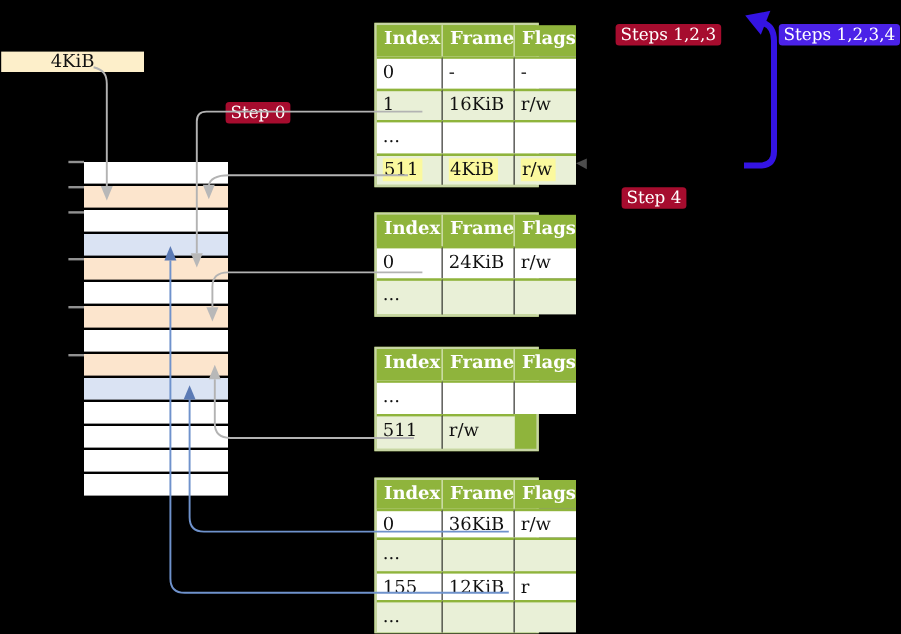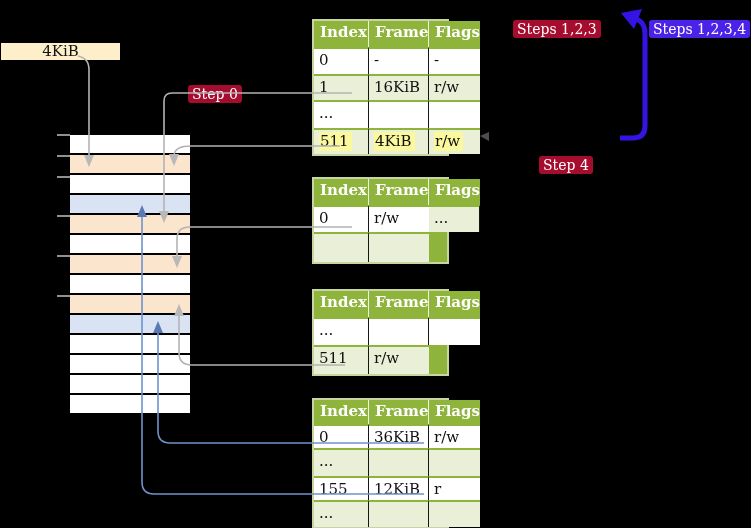--- a/index.html
+++ b/index.html
@@ -11,21 +11,21 @@
     background:#fdefca;color:#111;font-size:15px;line-height:17px;text-align:center;}
 
   
   .badge{position:absolute;color:#fff;font-size:14px;line-height:16px;
     padding:1px 4px;border-radius:3px;white-space:nowrap;}
   .badge.red{background:#a60c2e;}
   .badge.blue{background:#4b22e8;}
   #badge-step0{left:188px;top:41px;margin-top:44px;}
   #badge-steps123{left:513px;top:20px;}
   #badge-steps1234{left:649px;top:20px;}
-  #badge-step4{left:539px;top:156px;}
+  #badge-step4{left:518px;top:156px;}
 
   
   #memory-stack{position:absolute;left:70px;top:135px;width:120px;}
   .mrow{height:20px;box-sizing:border-box;border-bottom:2px solid #000;}
   .mrow.white{background:#ffffff;}
   .mrow.peach{background:#fce5cd;}
   .mrow.blue{background:#dae3f3;}
   .tick{position:absolute;left:57px;width:13px;height:2px;background:#919191;}
 
   
@@ -97,20 +97,21 @@
     <div class="td alt"><span class="hl">511</span></div>
     <div class="td alt"><span class="hl">4KiB</span></div>
     <div class="td alt cend"><span class="hl">r/w</span></div>
   </div>
 
   <div class="ptable" style="top:177px;grid-template-rows:26px 27px 30px;">
     <div class="th">Index</div>
     <div class="th">Frame</div>
     <div class="th cend">Flags</div>
     <div class="td">0</div>
+    <div class="td">24KiB</div>
     <div class="td cend">r/w</div>
     <div class="td alt">...</div>
     <div class="td alt"></div>
     <div class="td alt cend"></div>
   </div>
 
   <div class="ptable" style="top:289px;grid-template-rows:26px 28px 29px;">
     <div class="th">Index</div>
     <div class="th">Frame</div>
     <div class="th cend">Flags</div>

